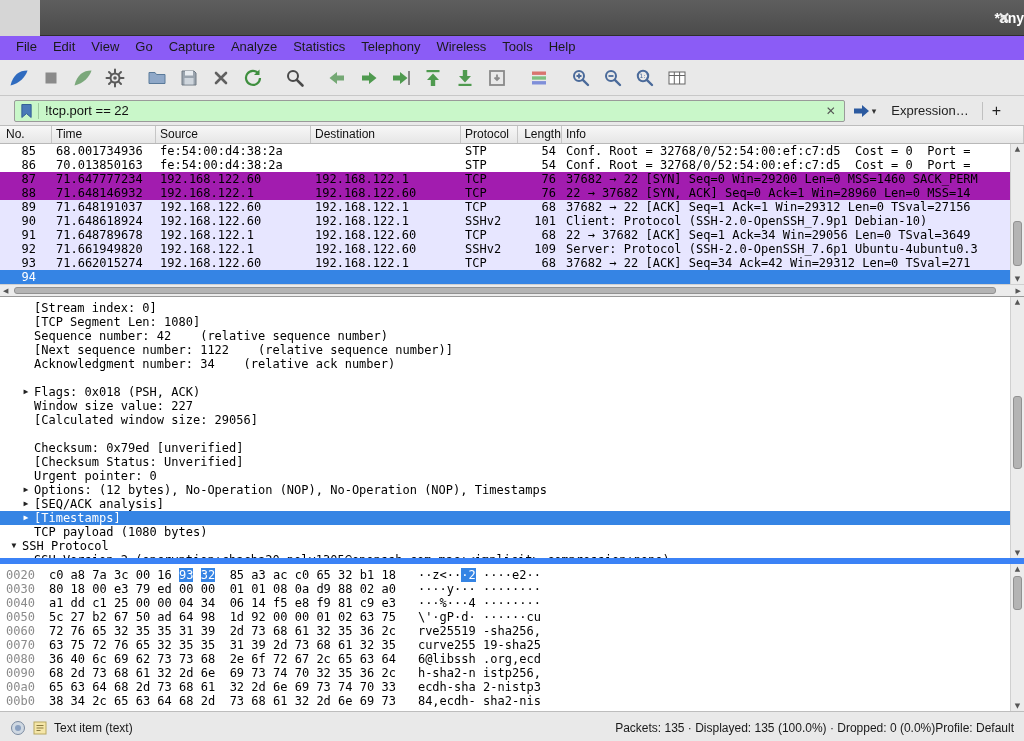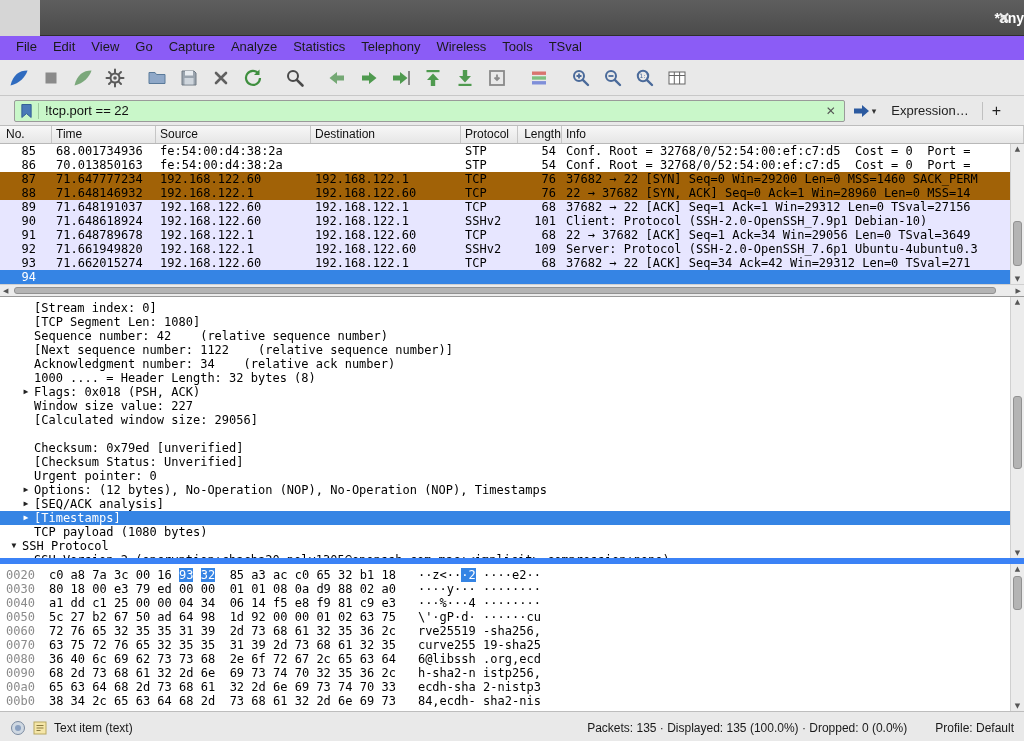--- a/index.html
+++ b/index.html
@@ -53,21 +53,21 @@
   .col-no   { width:52px;  text-align:right; padding-right:16px; }
   .col-time { width:104px; padding-left:4px; }
   .col-source { width:155px; padding-left:4px; }
   .col-dest { width:150px; padding-left:4px; }
   .col-proto { width:57px; padding-left:4px; }
   .col-len  { width:44px; text-align:right; padding-right:6px; }
   .col-info { flex:1 1 auto; padding-left:4px; }
   .hcell.col-no { text-align:left; padding:1px 0 0 6px; }
   .hcell.col-len { text-align:center; padding:1px 0 0 6px; }
   .c-stp  { background:#ffffff; }
-  .c-gray { background:#a16207; }
+  .c-gray { background:#a21caf; }
   .c-lav  { background:#e7e6ff; }
   .c-sel  { background:#3584e4; color:#fff;flex-direction:column; }
 
   
   .vscroll { position:absolute; right:0; top:0; bottom:0; width:14px;
     background:#ececec; border-left:1px solid #d0d0d0; font-size:7px;
     color:#555; text-align:center; font-family:"DejaVu Sans", sans-serif;}
   .vscroll .arr-up { position:absolute; top:1px; left:0; right:0; }
   .vscroll .arr-dn { position:absolute; bottom:1px; left:0; right:0; }
   .vthumb { position:absolute; left:2px; width:9px; background:#b4b4b4;
@@ -97,21 +97,21 @@
     font-family:"DejaVu Sans Mono", monospace; font-size:12px; }
   .hexrow { height:14px; line-height:14px; white-space:pre; color:#000; }
   .hoff { color:#8a8a8a; margin-right:14px; }
   .hbytes { margin-right:22px; }
   .hl { background:#3584e4; color:#fff; }
 
   
   .statusbar { flex:0 0 26px; background:#e9e9e9; border-top:1px solid #bdbdbd;
     display:flex; align-items:center; padding:8px 10px; font-size:12px; color:#1a1a1a; }
   .sb-left { display:flex; align-items:center; gap:6px; }
-  .sb-right { margin-left:auto; display:flex; align-items:center; gap:28px; }
+  .sb-right { margin-left:auto; display:flex; align-items:center; }
   svg { display:block; }
 </style>
 </head>
 <body>
 
 <div class="window">
 
   <div class="titlebar">
     <span>*any</span>
     <span class="close-btn">✕</span>
@@ -121,21 +121,21 @@
       <div class="menu-item">File</div>
       <div class="menu-item">Edit</div>
       <div class="menu-item">View</div>
       <div class="menu-item">Go</div>
       <div class="menu-item">Capture</div>
       <div class="menu-item">Analyze</div>
       <div class="menu-item">Statistics</div>
       <div class="menu-item">Telephony</div>
       <div class="menu-item">Wireless</div>
       <div class="menu-item">Tools</div>
-      <div class="menu-item">TSval</div>
+      <div class="menu-item">Help</div>
     </div>
 
   <div class="toolbar">
     <div class="tbtn">
         <svg width="22" height="22" viewBox="0 0 22 22">
           <path d="M2.5 18.5 C5 8 11 3.5 19.5 3.5 C17.5 10 11.5 16.5 2.5 18.5 Z" fill="#2f6bbf"></path>
         </svg>
       </div>
     <div class="tbtn">
         <svg width="22" height="22" viewBox="0 0 22 22">
@@ -315,21 +315,21 @@
     </div>
   </div>
 
   <div class="details-pane">
     <div>
         <div class="dline ind1"><span class="dexp"></span><span>[Stream index: 0]</span></div>
         <div class="dline ind1"><span class="dexp"></span><span>[TCP Segment Len: 1080]</span></div>
         <div class="dline ind1"><span class="dexp"></span><span>Sequence number: 42    (relative sequence number)</span></div>
         <div class="dline ind1"><span class="dexp"></span><span>[Next sequence number: 1122    (relative sequence number)]</span></div>
         <div class="dline ind1"><span class="dexp"></span><span>Acknowledgment number: 34    (relative ack number)</span></div>
-        <div class="dline ind1"><span class="dexp"></span><span>1000 .... = Header Length: 32 bytes (8)</span></div>
+        <div class="dline ind1"><span class="dexp"></span></div>
         <div class="dline ind1"><span class="dexp">▶</span><span>Flags: 0x018 (PSH, ACK)</span></div>
         <div class="dline ind1"><span class="dexp"></span><span>Window size value: 227</span></div>
         <div class="dline ind1"><span class="dexp"></span><span>[Calculated window size: 29056]</span></div>
         <div class="dline ind1"><span class="dexp"></span></div>
         <div class="dline ind1"><span class="dexp"></span><span>Checksum: 0x79ed [unverified]</span></div>
         <div class="dline ind1"><span class="dexp"></span><span>[Checksum Status: Unverified]</span></div>
         <div class="dline ind1"><span class="dexp"></span><span>Urgent pointer: 0</span></div>
         <div class="dline ind1"><span class="dexp">▶</span><span>Options: (12 bytes), No-Operation (NOP), No-Operation (NOP), Timestamps</span></div>
         <div class="dline ind1"><span class="dexp">▶</span><span>[SEQ/ACK analysis]</span></div>
         <div class="dline ind1 dsel"><span class="dexp">▶</span><span>[Timestamps]</span></div>

